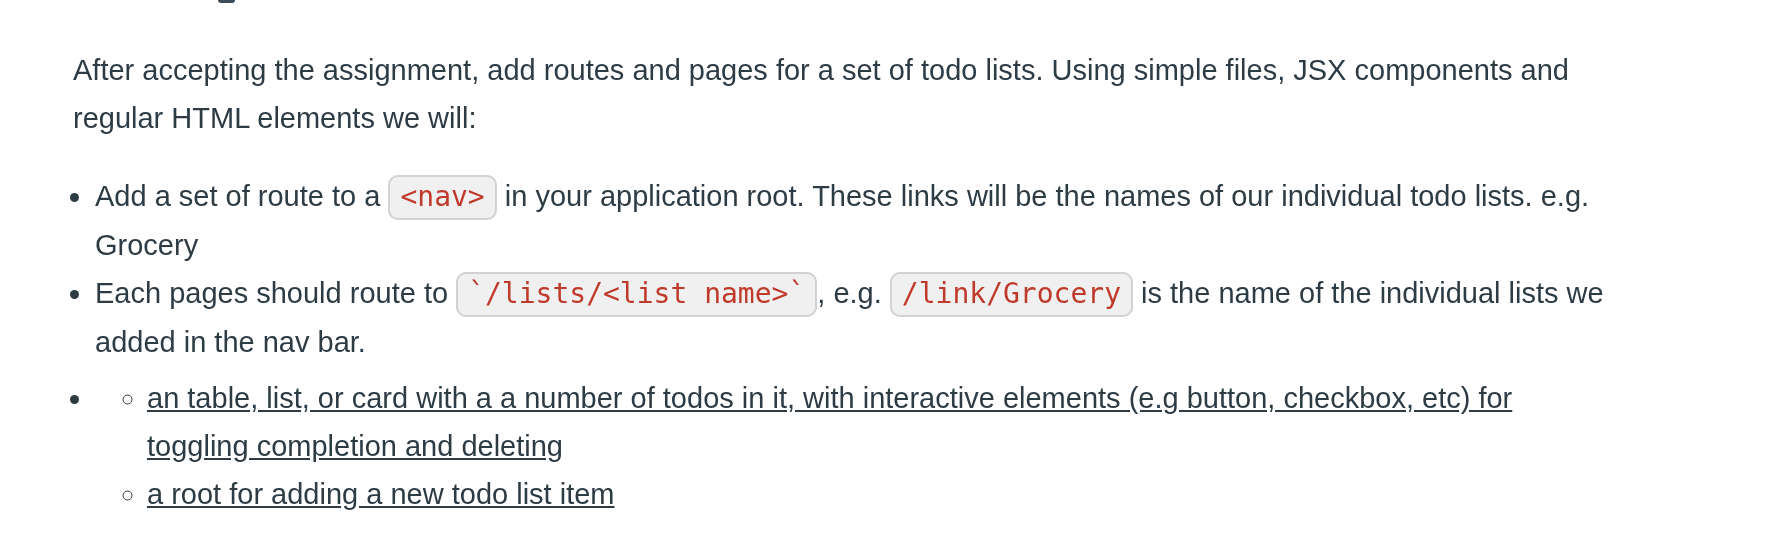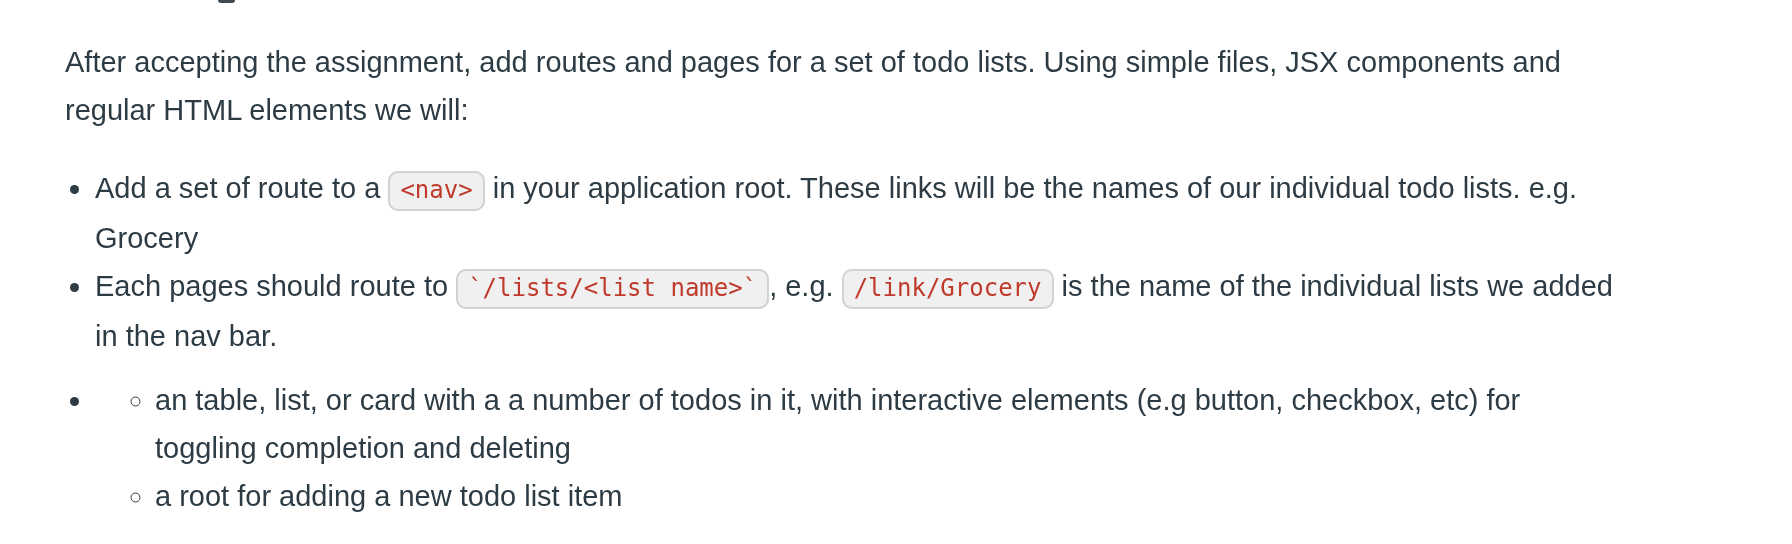--- a/index.html
+++ b/index.html
@@ -24,37 +24,38 @@
     font-size:29px;
     line-height:48px;
   }
   .crop-mark{
     position:absolute;
     left:218px;top:-3px;
     width:17px;height:6px;
     border-radius:3px;
     background:#3c4b55;
   }
-  p.intro{margin:8px;}
+  p.intro{margin:16px;}
   ul.main-list{
     margin:30px 0 0 0;
     padding:0 0 0 37px;
     list-style-type:disc;
   }
   ul.main-list > li{margin:0;padding-left:1px;}
   ul.sub-list{
-    margin:16px;
+    margin:8px;
     padding:0 0 0 44px;
     list-style-type:circle;
+    text-decoration:underline;
   }
   ul.sub-list > li{margin:0;}
   li::marker{color:var(--text);}
   code.chip{
     font-family:"DejaVu Sans Mono","Liberation Mono",monospace;
-    font-size:24px;
+    font-size:28px;
     color:var(--code);
     background:var(--chip-bg);
     border:2px solid var(--chip-border);
     border-radius:10px;
     padding:3px 10px 5px;
     white-space:nowrap;
   }
 </style>
 </head>
 <body>

